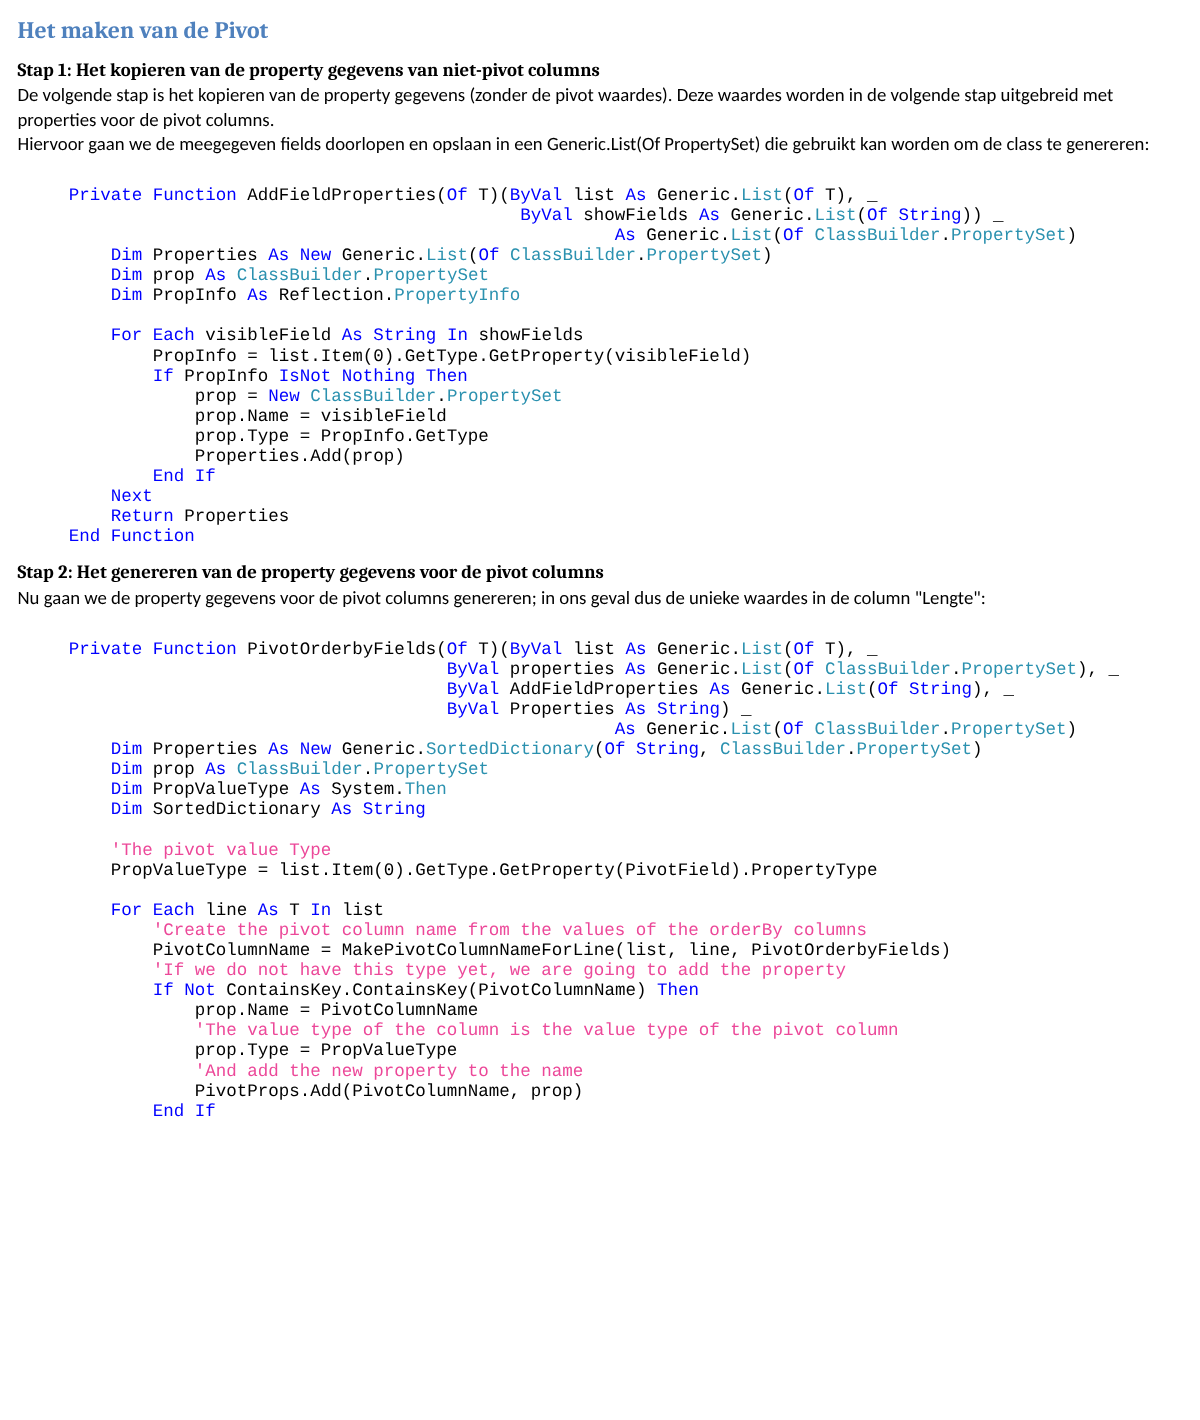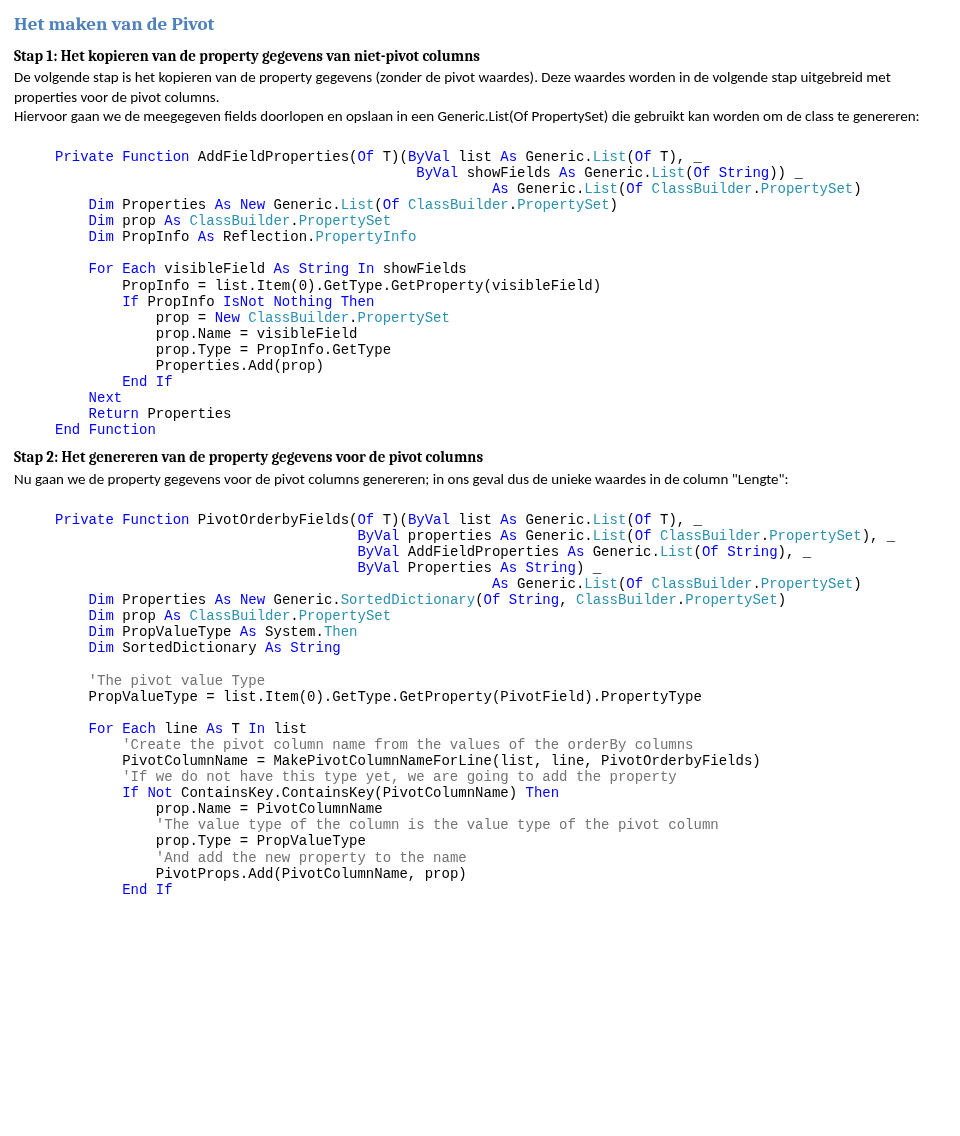--- a/index.html
+++ b/index.html
@@ -32,21 +32,21 @@
   }
   .code{
     font-family:Consolas,"Courier New",monospace;
     font-size:14px;
     white-space:pre;
     line-height:1.15;
     margin:6px 0 8px 41px;
   }
   .kw{color:#0000FF}
   .typ{color:#2B91AF}
-  .com{color:#737373}
+  .com{color:#ec4899}
 </style>
 </head>
 <body>
 
 <h2>Het maken van de Pivot</h2>
 
 <h3>Stap 1: Het kopieren van de property gegevens van niet-pivot columns</h3>
 <p style="white-space:pre-line">De volgende stap is het kopieren van de property gegevens (zonder de pivot waardes). Deze waardes worden in de volgende stap uitgebreid met properties voor de pivot columns.
 Hiervoor gaan we de meegegeven fields doorlopen en opslaan in een Generic.List(Of PropertySet) die gebruikt kan worden om de class te genereren:</p>
 

